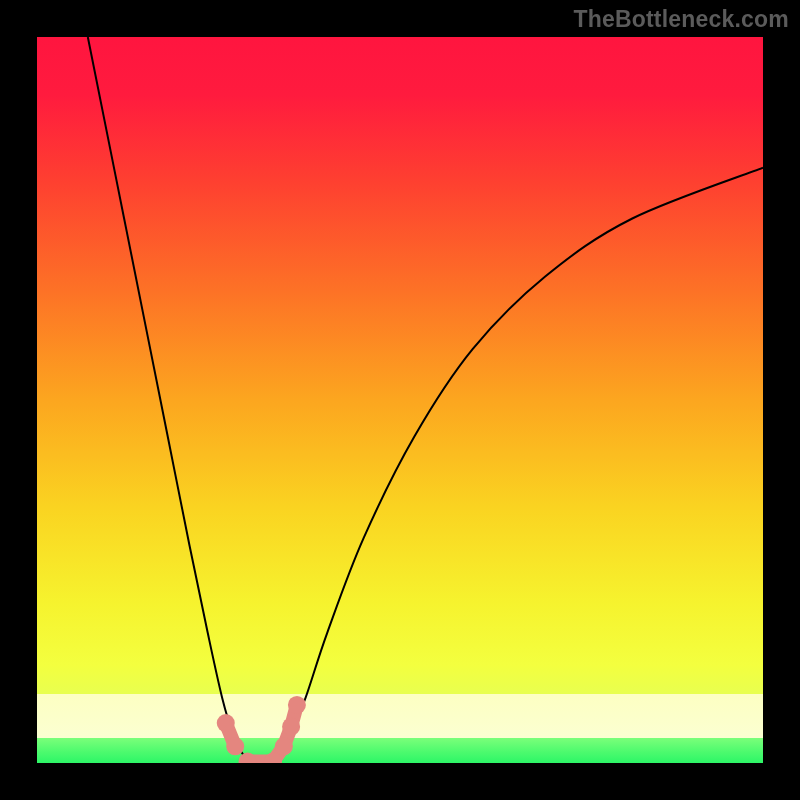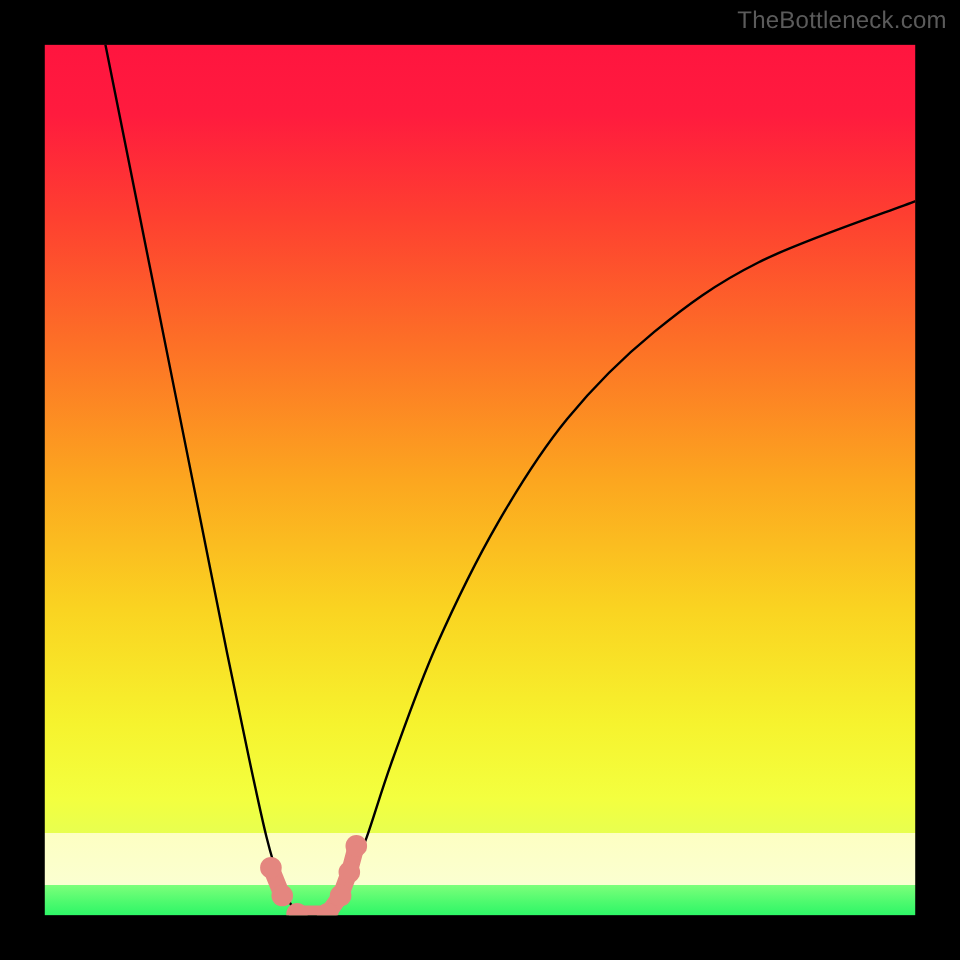--- a/index.html
+++ b/index.html
@@ -32,23 +32,23 @@
   }
   .curve-svg {
     position: absolute;
     inset: 0;
   }
   .watermark {
     position: absolute;
     top: 6px;
     right: 11px;
     color: #5b5b5b;
-    font-size: 20px;
+    font-size: 23px;
     letter-spacing: 0.2px;
-    font-weight: 400;
+    font-weight: 700;
   }
 </style>
 </head>
 <body>
 
 <div class="frame">
 
   <div class="plot-area">
     <svg class="gradient" width="726" height="726" viewBox="0 0 726 726" preserveAspectRatio="none">
       <defs>

